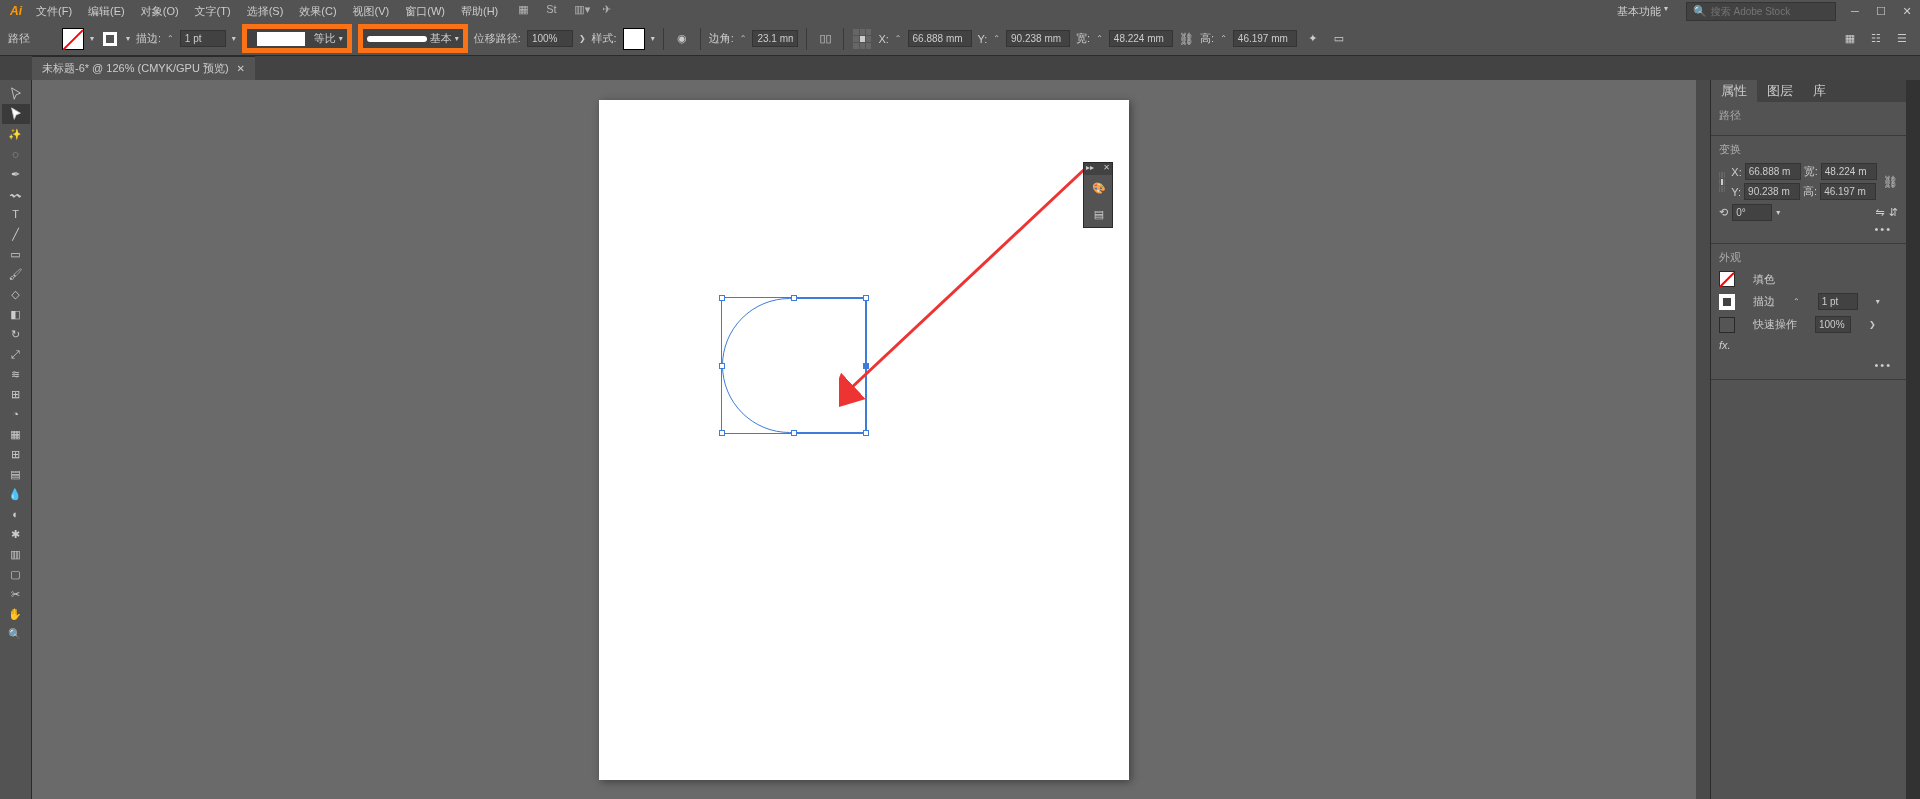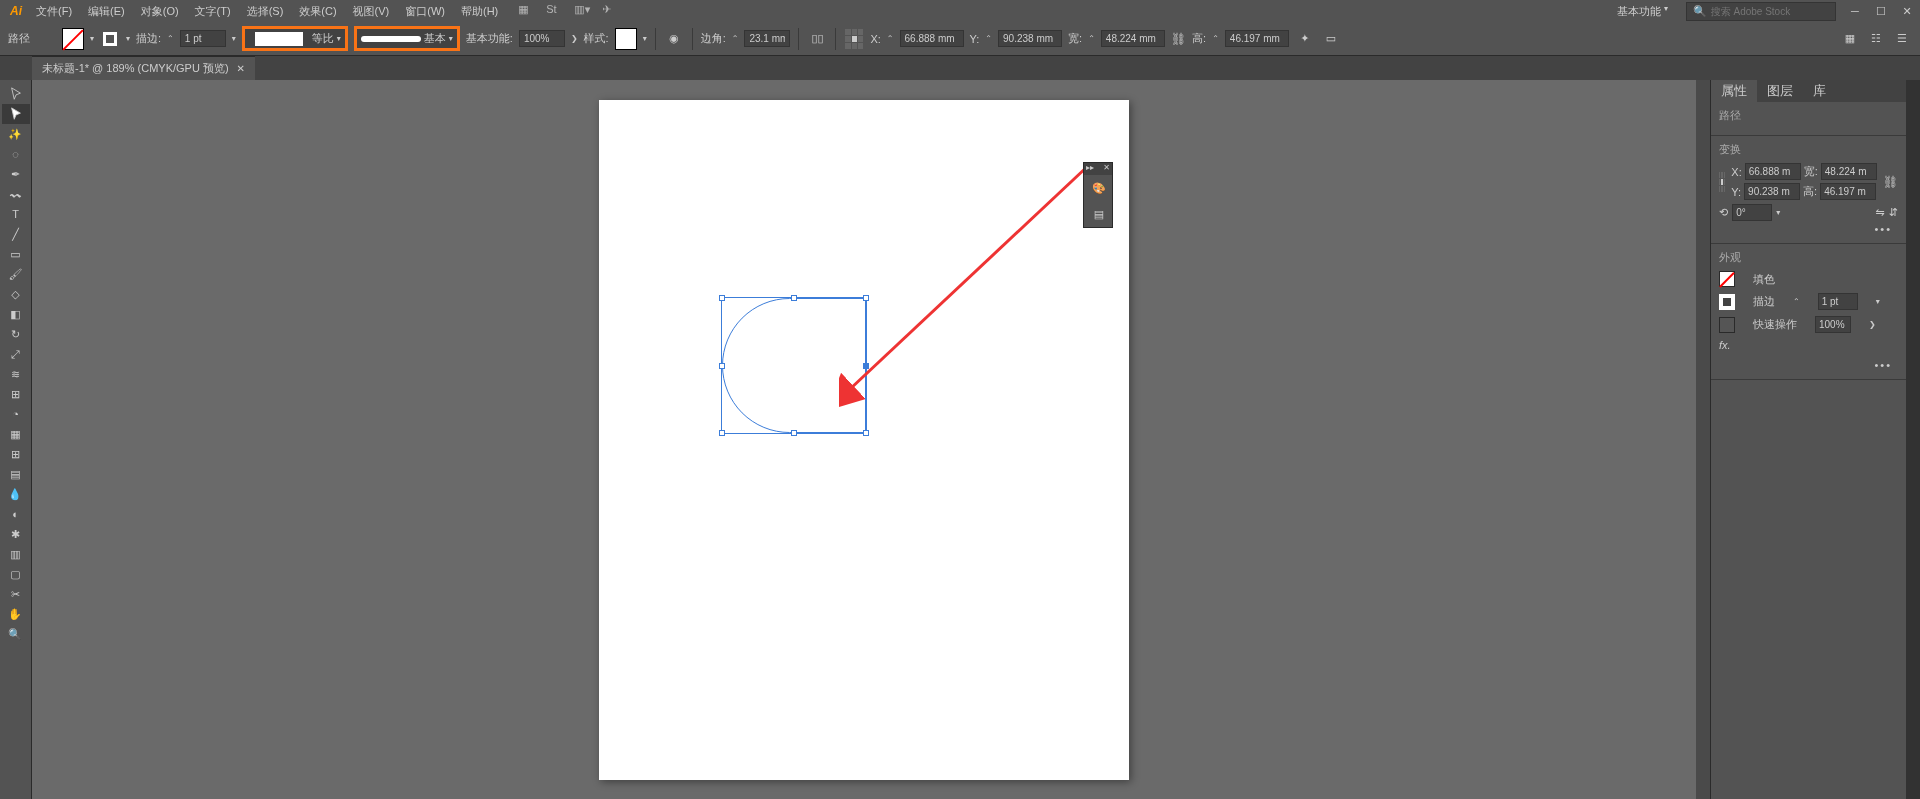--- a/index.html
+++ b/index.html
@@ -20,21 +20,21 @@
 .win-btn { width: 18px; height: 14px; cursor: pointer; display: flex; align-items: center; justify-content: center; }
 
 
 .control-bar { height: 34px; background: #535353; border-bottom: 1px solid #2a2a2a; display: flex; align-items: center; padding: 0 8px; gap: 6px; }
 .ctrl-label { color: #ccc; }
 .ctrl-swatch { width: 22px; height: 22px; background: #fff; border: 1px solid #000; }
 .ctrl-swatch.none { position: relative; background: #fff; }
 .ctrl-swatch.none::after { content:''; position:absolute; width:140%; height:2px; background:red; top:50%; left:-20%; transform:rotate(-45deg); }
 .ctrl-input { background: #424242; border: 1px solid #343434; color: #ccc; padding: 2px 4px; width: 46px; font-size: 10px; }
 .ctrl-input.wide { width: 64px; }
-.ctrl-dropdown { background: #424242; border: 3px solid #f97316; padding: 2px 4px; display: flex; align-items: center; gap: 3px; cursor: pointer; }
+.ctrl-dropdown { background: #424242; border: 5px solid #f97316; padding: 2px 4px; display: flex; align-items: center; gap: 3px; cursor: pointer; }
 .ctrl-stroke-profile { width: 60px; height: 14px; background: linear-gradient(to right, transparent 10%, #fff 10%, #fff 90%, transparent 90%); }
 .ctrl-brush-profile { width: 60px; height: 6px; background: #fff; border-radius: 3px; }
 .ctrl-sep { width: 1px; height: 22px; background: #3a3a3a; margin: 0 2px; }
 .ctrl-iconbtn { width: 20px; height: 20px; cursor: pointer; display: flex; align-items: center; justify-content: center; border: 1px solid transparent; }
 .chev { font-size: 8px; }
 .ctrl-right { margin-left: auto; display: flex; gap: 6px; align-items: center; }
 
 
 .tab-bar { height: 24px; background: #434343; display: flex; padding-left: 32px; }
 .tab { background: #535353; padding: 0 10px; height: 24px; display: flex; align-items: center; gap: 8px; font-size: 11px; border-top: 1px solid #2a2a2a; }
@@ -141,21 +141,21 @@
     <div class="ctrl-dropdown">
       <div class="ctrl-stroke-profile"></div>
       <span>等比</span>
       <span class="chev">▾</span>
     </div>
     <div class="ctrl-dropdown">
       <div class="ctrl-brush-profile"></div>
       <span>基本</span>
       <span class="chev">▾</span>
     </div>
-    <span class="ctrl-label">基本功能:</span>
+    <span class="ctrl-label">位移路径:</span>
     <input class="ctrl-input" value="100%" style="">
     <span class="chev">❯</span>
     <span class="ctrl-label">样式:</span>
     <div class="ctrl-swatch"></div>
     <span class="chev">▾</span>
     <div class="ctrl-sep"></div>
     <div class="ctrl-iconbtn">◉</div>
     <div class="ctrl-sep"></div>
     <span class="ctrl-label">边角:</span>
     <span class="chev">⌃</span>
@@ -193,21 +193,21 @@
     <div class="ctrl-iconbtn">▭</div>
     <div class="ctrl-right">
       <div class="ctrl-iconbtn">▦</div>
       <div class="ctrl-iconbtn">☷</div>
       <div class="ctrl-iconbtn">☰</div>
     </div>
   </div>
 
   <div class="tab-bar">
     <div class="tab">
-      <span>未标题-1* @ 189% (CMYK/GPU 预览)</span>
+      <span>未标题-6* @ 126% (CMYK/GPU 预览)</span>
       <span class="tab-close">✕</span>
     </div>
   </div>
 
   <div class="main">
 
     <div class="toolbar">
       <div class="tool">
           <svg viewBox="0 0 16 16">
             <path d="M3 1l3 13 2-5 5-2z" fill="none" stroke="#ccc"></path>

